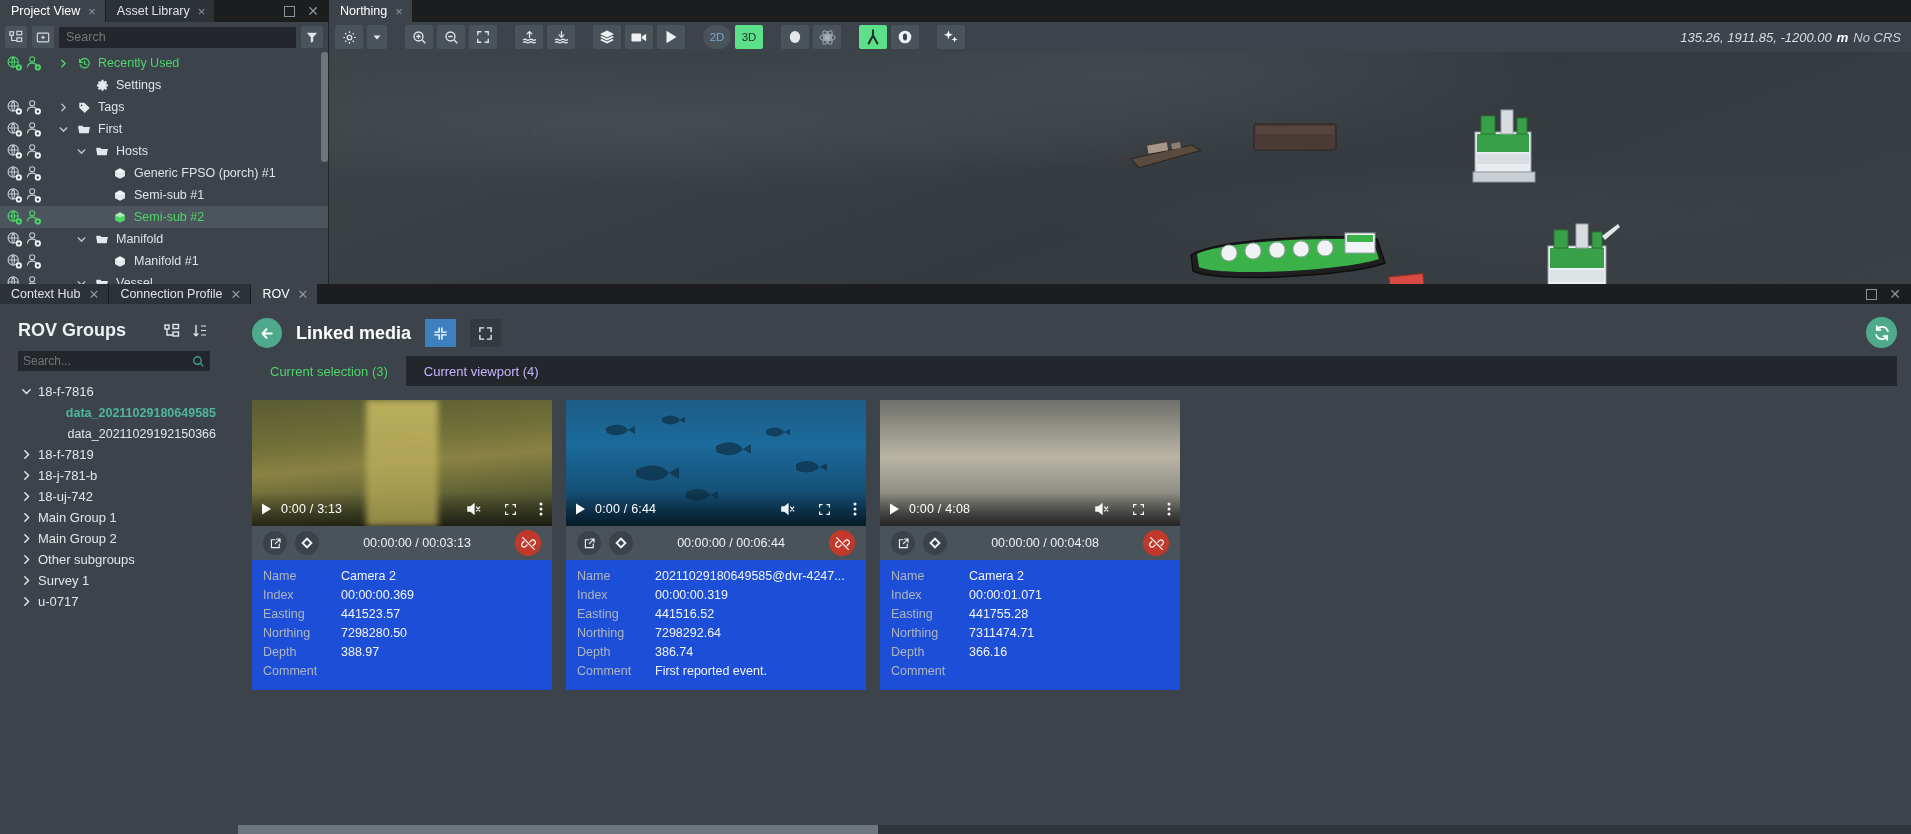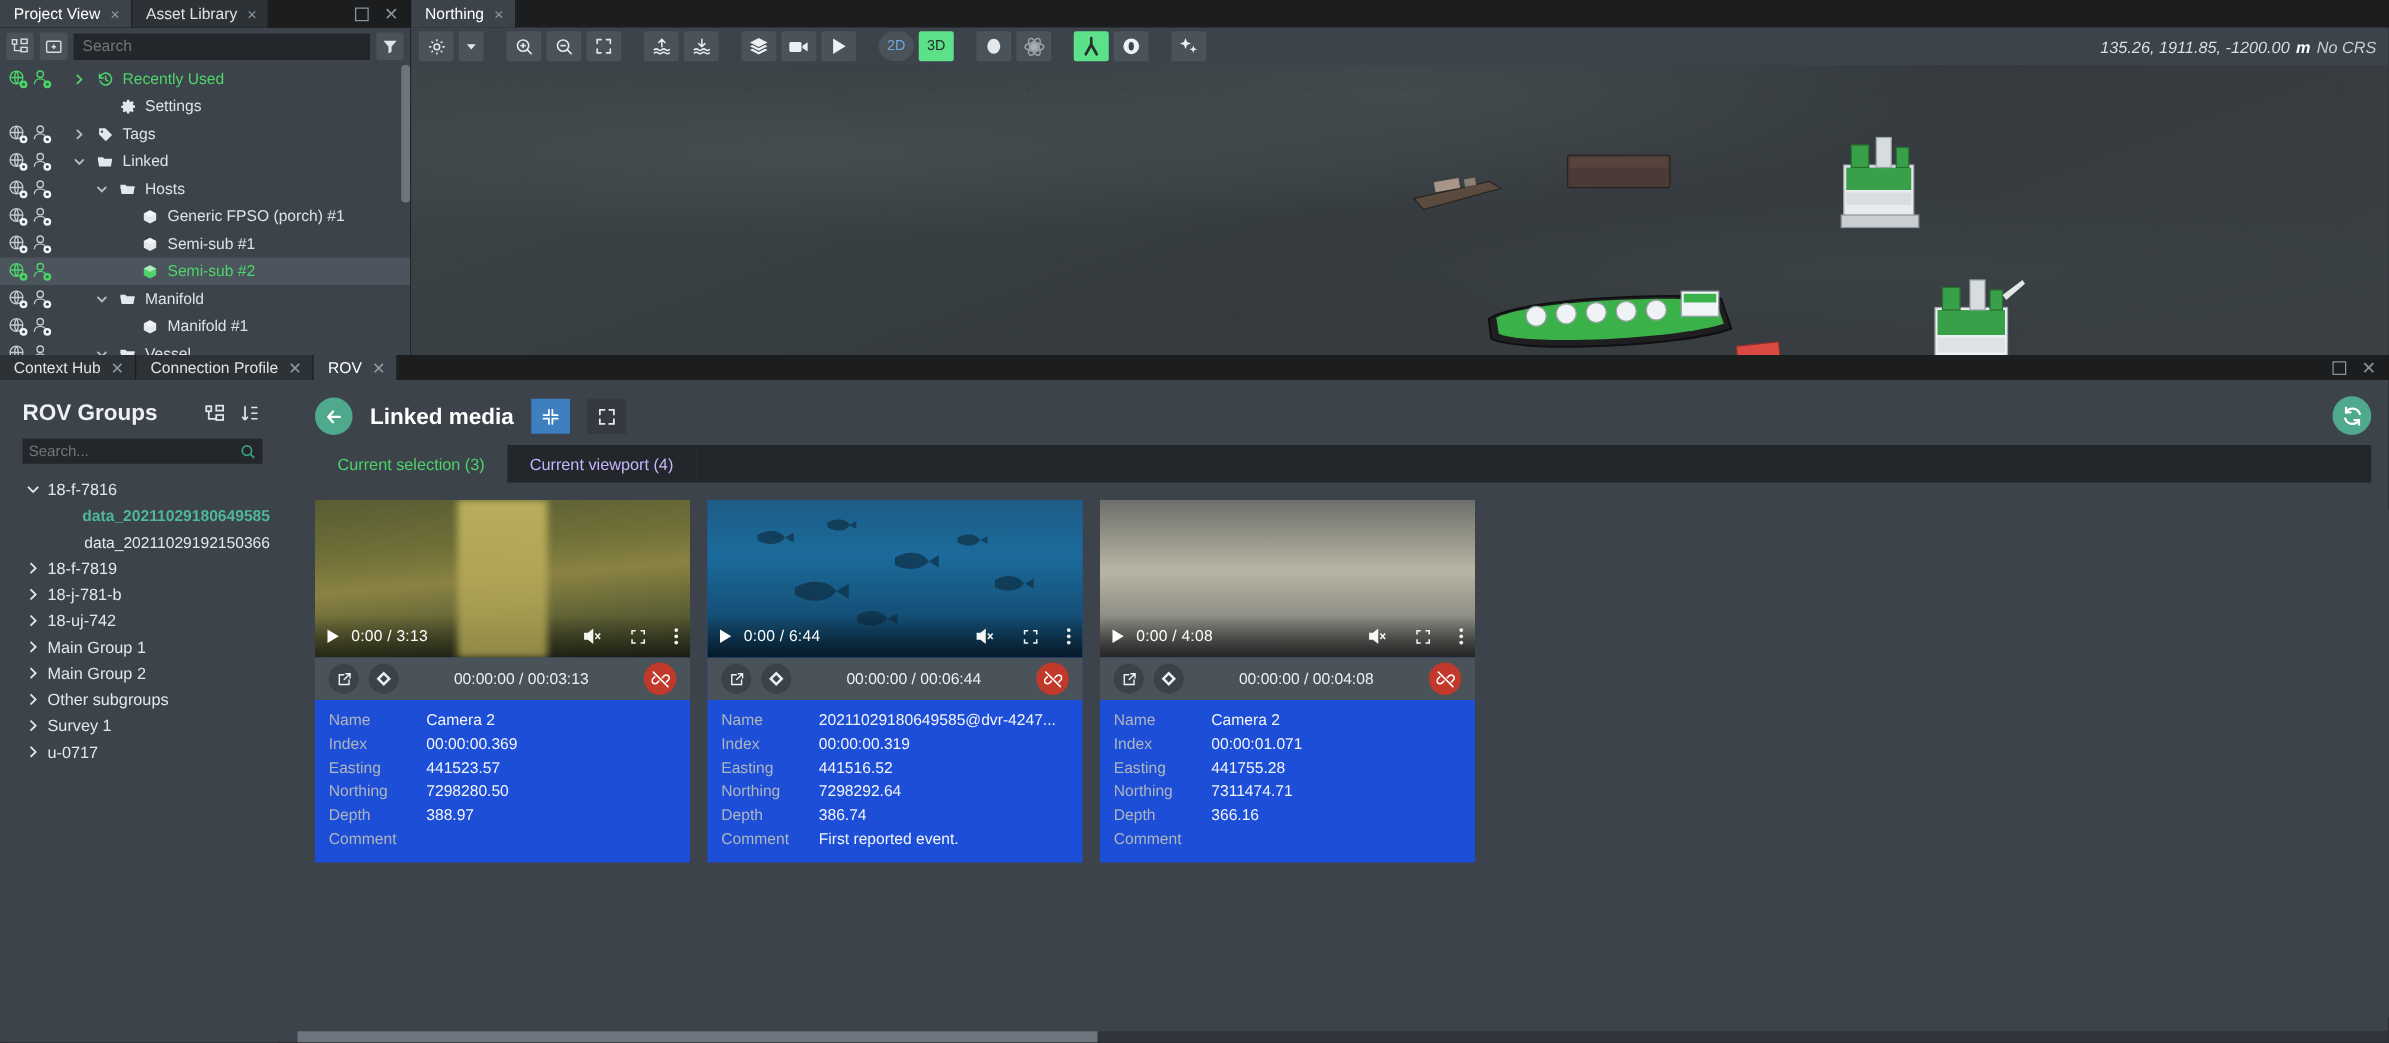--- a/index.html
+++ b/index.html
@@ -407,21 +407,21 @@
               <svg width="9" height="9" viewBox="0 0 10 10" fill="none" stroke="#b9c0c7" stroke-width="1.6" stroke-linecap="round">
                 <path d="M1.5 3.2 5 6.8 8.5 3.2"></path>
               </svg>
             </span>
             <span class="t-ico">
               <svg width="14" height="13" viewBox="0 0 16 16" fill="#e3e8ec">
                 <path d="M1 3.4h5l1.3 1.6H15v1.4H1z"></path>
                 <path d="M1 5.6h14l-1.2 7H2.2z"></path>
               </svg>
             </span>
-            <span>Linked</span>
+            <span>First</span>
           </div>
           <div class="tr-row" style="padding-left: 26px;">
             <span class="chev">
               <svg width="9" height="9" viewBox="0 0 10 10" fill="none" stroke="#b9c0c7" stroke-width="1.6" stroke-linecap="round">
                 <path d="M1.5 3.2 5 6.8 8.5 3.2"></path>
               </svg>
             </span>
             <span class="t-ico">
               <svg width="14" height="13" viewBox="0 0 16 16" fill="#e3e8ec">
                 <path d="M1 3.4h5l1.3 1.6H15v1.4H1z"></path>

